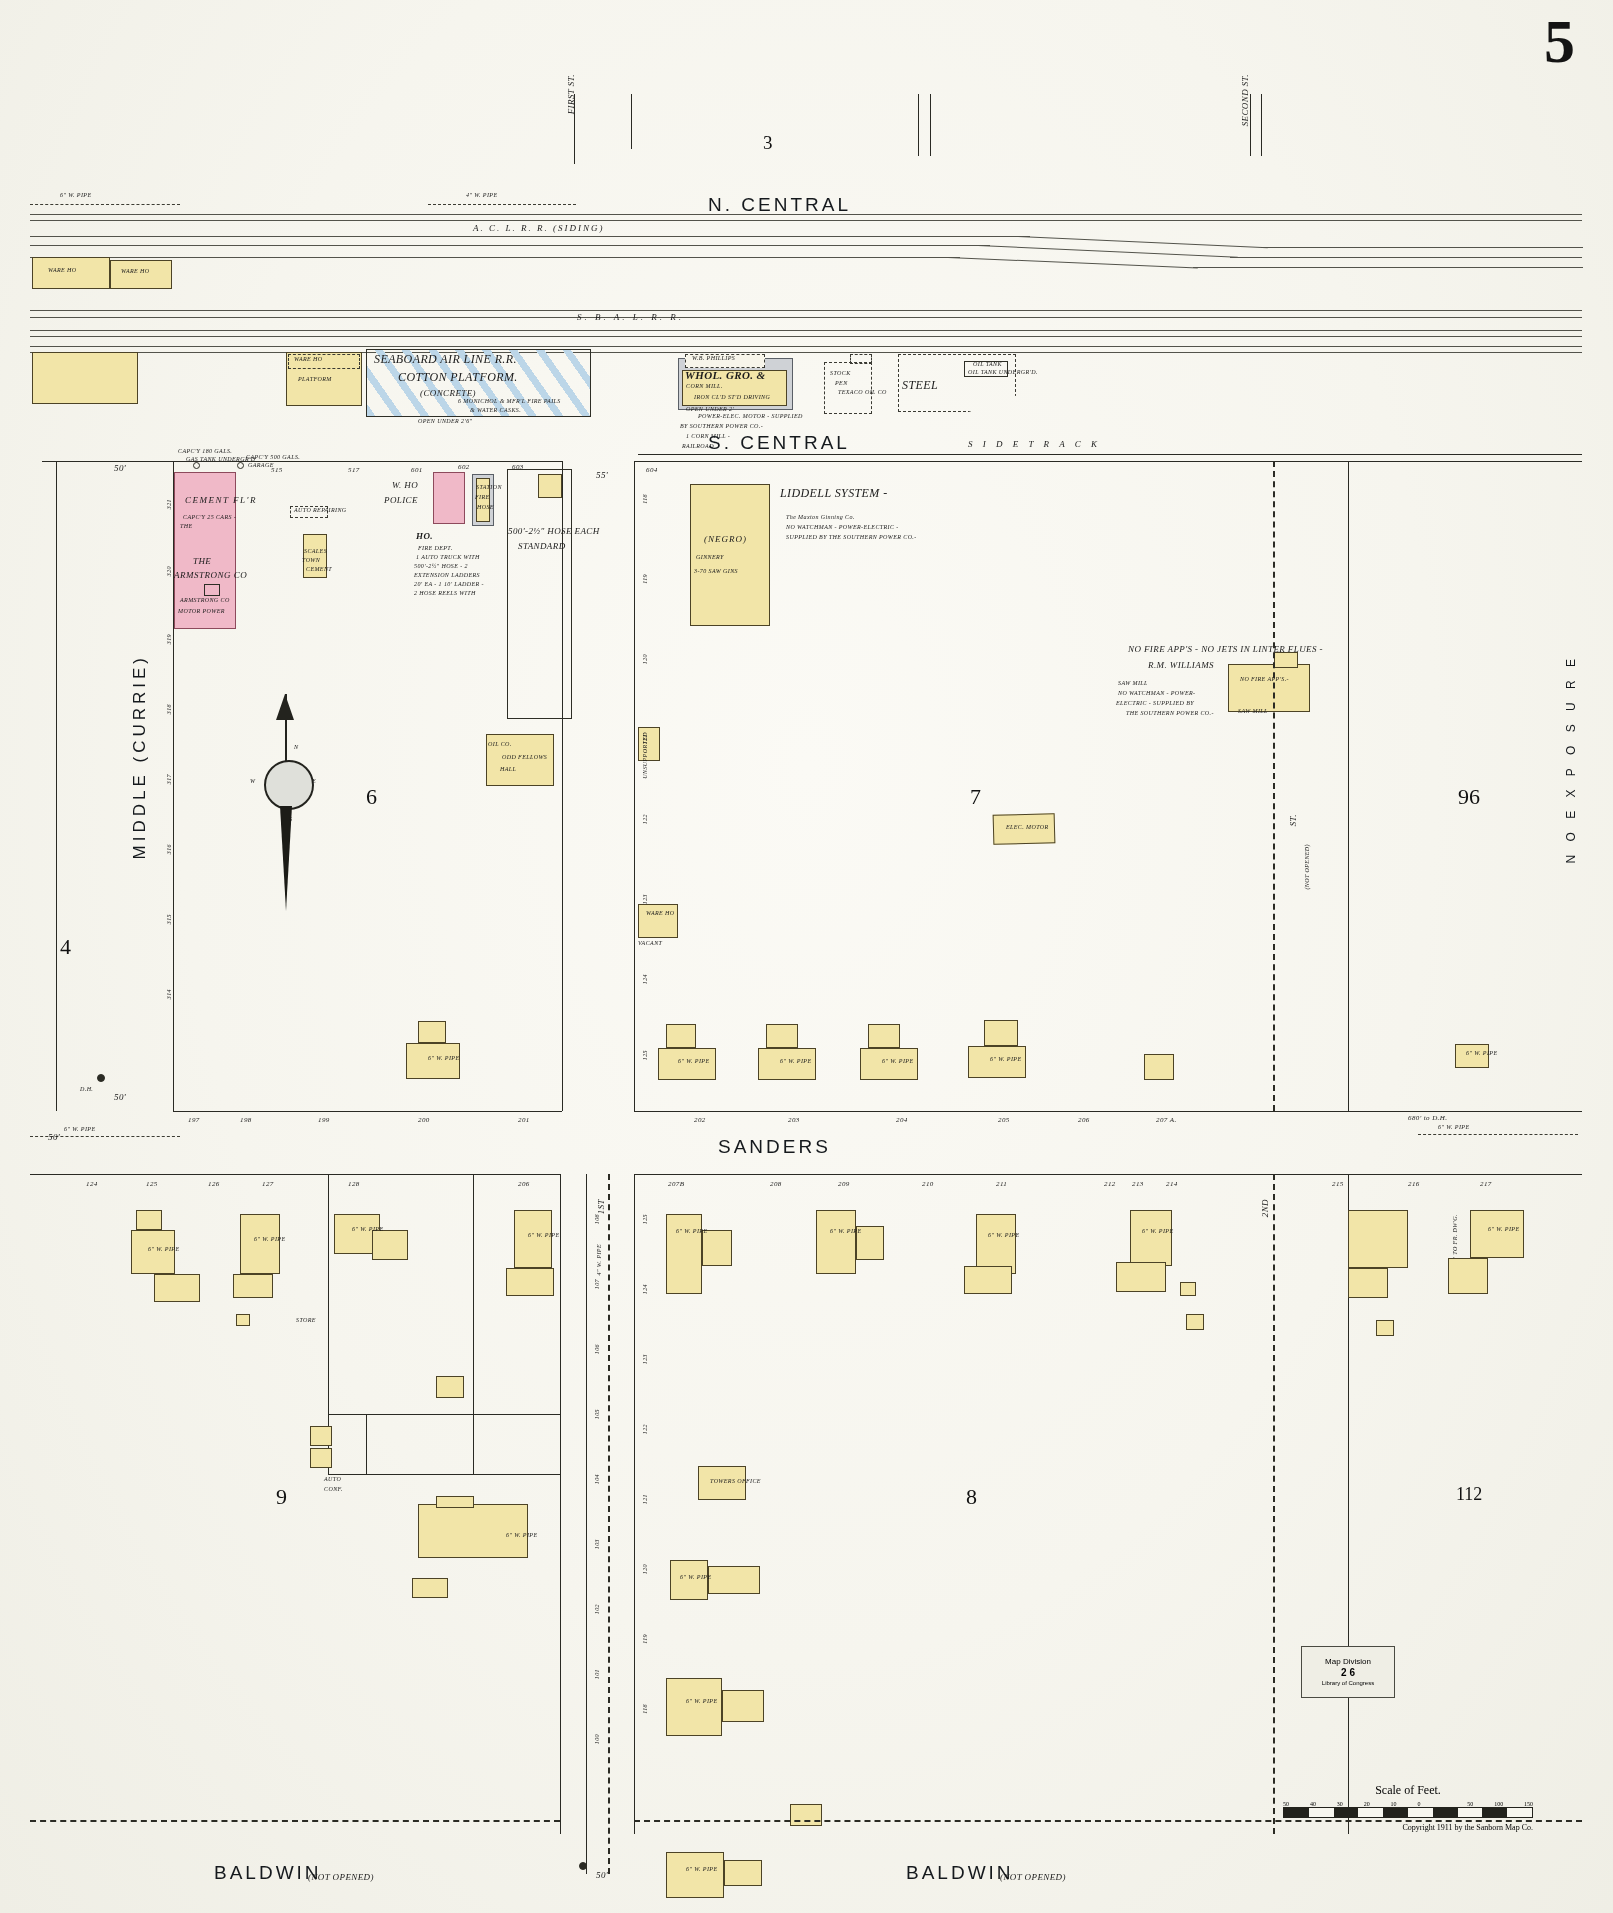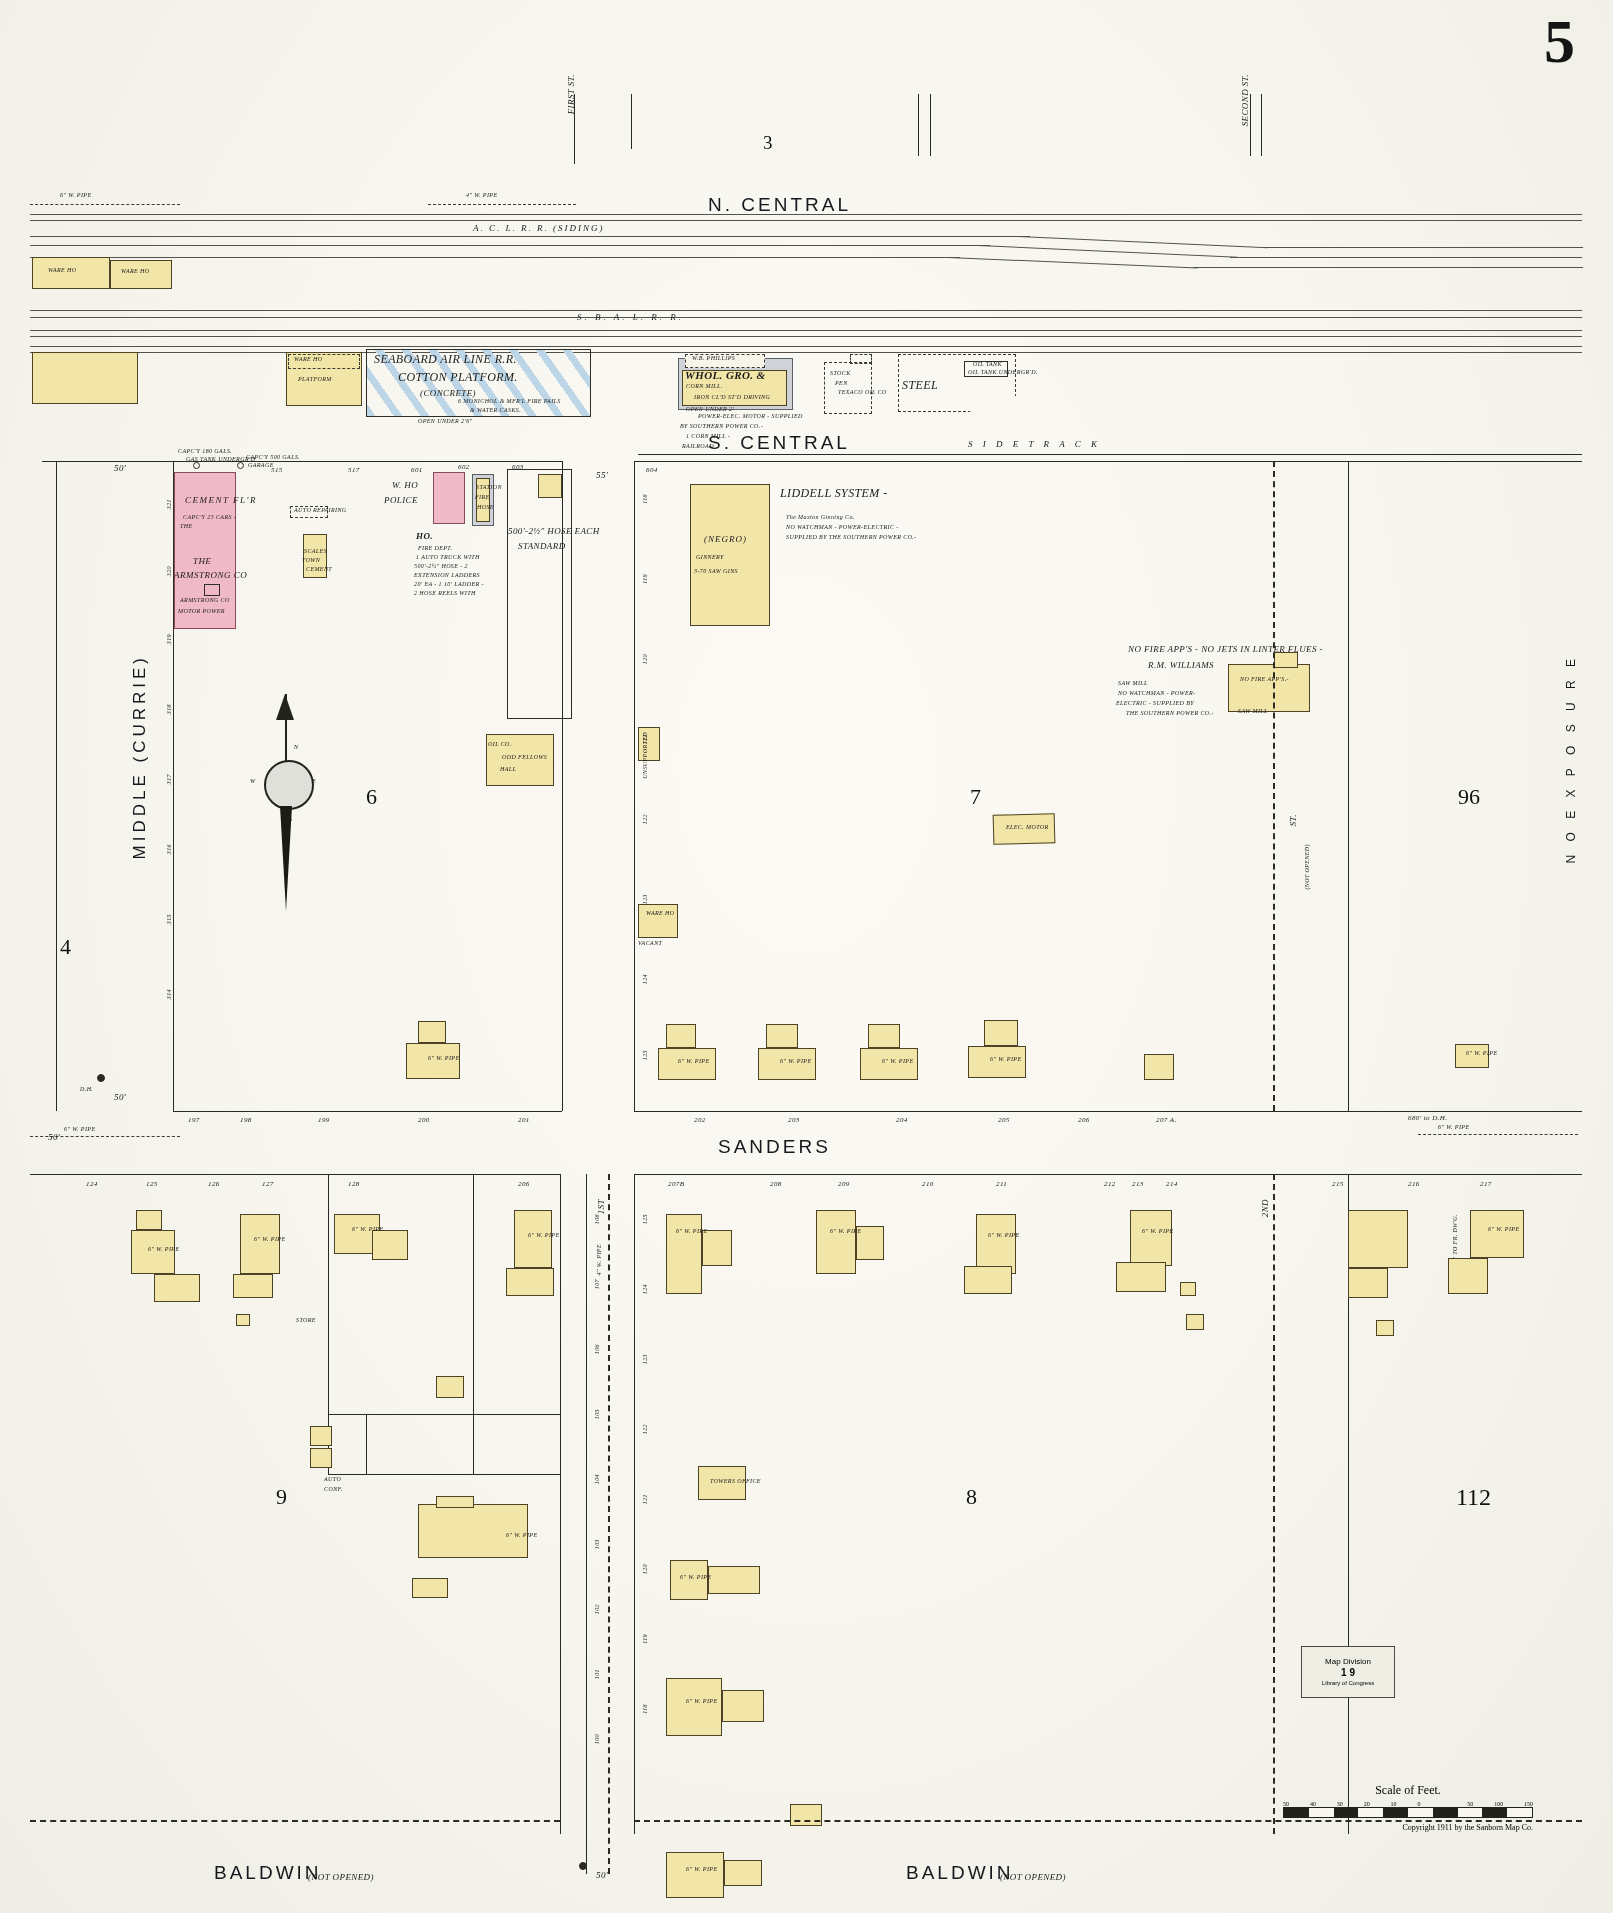--- a/index.html
+++ b/index.html
@@ -381,21 +381,21 @@
     <div class="dashline-v" style="left:1255px;top:1160px;height:660px;"></div>
     <div class="vline" style="left:1330px;top:1160px;height:660px;"></div>
 
     <div class="t hand sm" style="left:578px;top:1185px;"><span class="vert">1ST</span></div>
     <div class="t hand xtiny" style="left:578px;top:1230px;"><span class="vert">4" W. PIPE</span></div>
     <div class="t hand sm" style="left:1242px;top:1185px;"><span class="vert">2ND</span></div>
     <div class="t hand xtiny" style="left:1434px;top:1200px;"><span class="vert">55' TO FR. DW'G.</span></div>
 
     <div class="t blocknum" style="left:258px;top:1470px;font-size:22px;">9</div>
     <div class="t blocknum" style="left:948px;top:1470px;font-size:22px;">8</div>
-    <div class="t blocknum" style="left:1438px;top:1470px;font-size:24px;">112</div>
+    <div class="t blocknum" style="left:1438px;top:1470px;font-size:18px;">112</div>
 
     <div class="t hand tiny" style="left:68px;top:1166px;">124</div>
     <div class="t hand tiny" style="left:128px;top:1166px;">125</div>
     <div class="t hand tiny" style="left:190px;top:1166px;">126</div>
     <div class="t hand tiny" style="left:244px;top:1166px;">127</div>
     <div class="t hand tiny" style="left:330px;top:1166px;">128</div>
     <div class="t hand tiny" style="left:500px;top:1166px;">206</div>
     <div class="t hand tiny" style="left:650px;top:1166px;">207B</div>
     <div class="t hand tiny" style="left:752px;top:1166px;">208</div>
     <div class="t hand tiny" style="left:820px;top:1166px;">209</div>
@@ -528,18 +528,18 @@
           <i></i>
           <i></i>
           <i></i>
           <i></i>
       </div>
       <div style="text-align:right;font-family:'Liberation Serif',serif;font-size:8px;margin-top:5px;">Copyright 1911 by the Sanborn Map Co.</div>
     </div>
 
     <div id="stamp">
       <div style="font-size:8px;">Map Division</div>
-      <div style="font-size:10px;font-weight:bold;">1 9</div>
+      <div style="font-size:10px;font-weight:bold;">2 6</div>
       <div style="font-size:6px;">Library of Congress</div>
     </div>
 
   </div>
 </div>
 
 </body></html>

